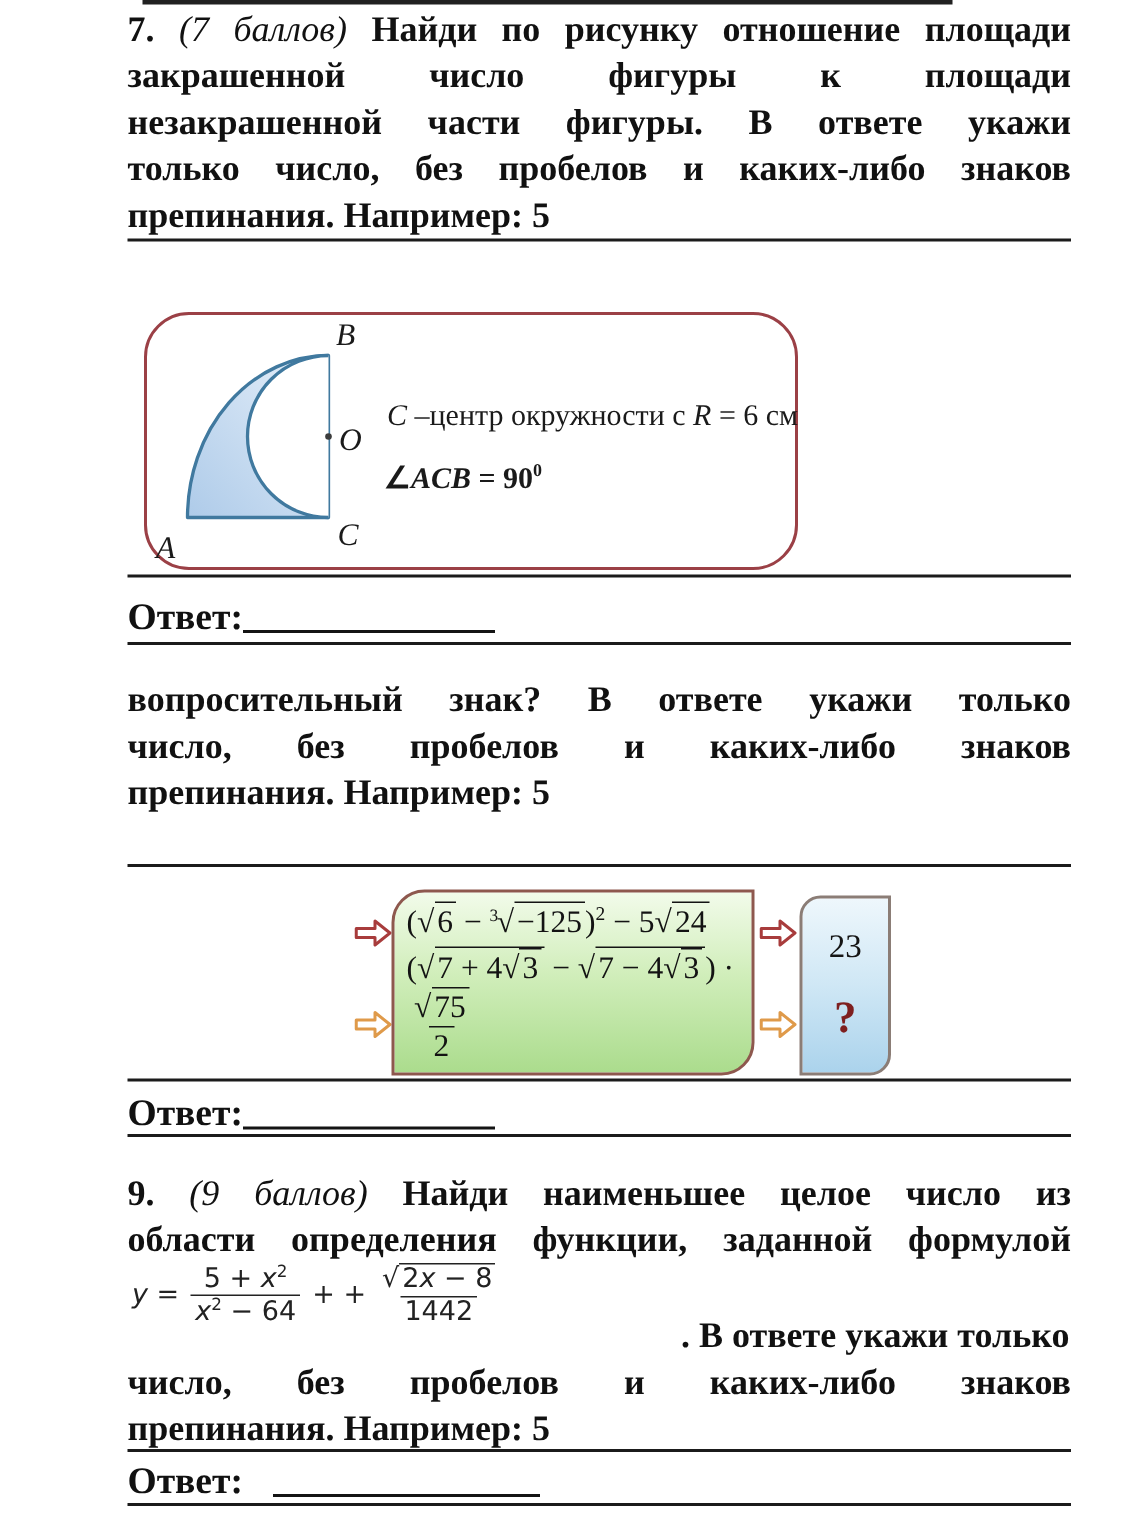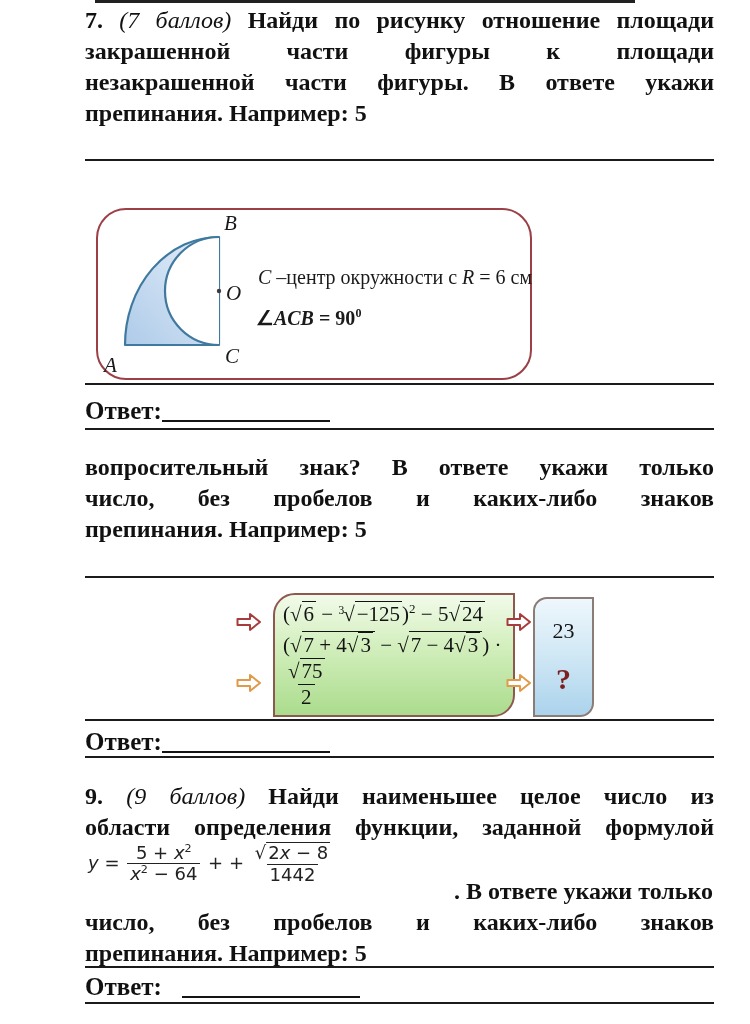--- a/index.html
+++ b/index.html
@@ -28,21 +28,21 @@
   .cap sup{font-size:12px;}
 
   
   .cellbox{position:absolute;display:flex;flex-direction:column;justify-content:space-evenly;align-items:center;}
   .ybox{left:94px;top:592px;width:138px;height:120px;border:2px solid #a3403c;border-radius:26px 0 26px 0;
         background:linear-gradient(180deg,#fffef2 0%,#fcf6b0 55%,#fbe768 100%);}
   .ybox .n1{font-size:23px;color:#151515;}
   .ybox .n2{font-size:23px;color:#8b2a22;}
   .gbox{left:261px;top:593px;width:242px;height:124px;border:2px solid #8e584e;border-radius:22px 0 22px 0;
         background:linear-gradient(180deg,#f2fbea 0%,#d1eebb 45%,#abdc8d 100%);
-        align-items:flex-start;padding:2px 4px 2px 8px;box-sizing:border-box;margin-left:12px;}
+        align-items:flex-start;padding:2px 4px 2px 8px;box-sizing:border-box;}
   .bbox{left:533px;top:597px;width:57px;height:116px;border:2px solid #8b7d76;border-radius:14px 0 14px 0;
         background:linear-gradient(180deg,#eef7fc 0%,#cfe7f5 50%,#abd3ec 100%);}
   .bbox .o1{font-size:22px;color:#151515;}
   .bbox .o2{font-size:30px;font-weight:bold;color:#7e1f1f;}
   .arrow{position:absolute;width:26px;height:20px;}
 
   
   .m8{font-family:"Liberation Serif",serif;font-size:21px;color:#131313;}
   .m9{position:absolute;left:88px;top:842px;font-family:"DejaVu Sans",sans-serif;font-size:18px;color:#222;}
   .mv{font-style:italic;}
@@ -60,22 +60,23 @@
 <div class="page">
 
   <div class="topline"></div>
 
   <section class="stmt" style="top:5px;">
     <div class="jline">
       <span>7.</span>
       <span class="pts">(7 баллов)</span>
       <span>Найди по рисунку отношение площади</span>
     </div>
-    <div class="jline">закрашенной части фигуры к площади</div>
+    <div class="jline">закрашенной число фигуры к площади</div>
     <div class="jline">незакрашенной части фигуры. В ответе укажи</div>
+    <div class="jline">только число, без пробелов и каких-либо знаков</div>
     <div class="lline">препинания. Например: 5</div>
   </section>
 
   <div class="hr" style="top:159px;"></div>
 
   <div class="figbox7"></div>
 
   <svg class="fig7svg" width="160" height="170" viewBox="0 0 160 170">
     <defs>
       <linearGradient id="lune" x1="0" y1="1" x2="1" y2="0">

